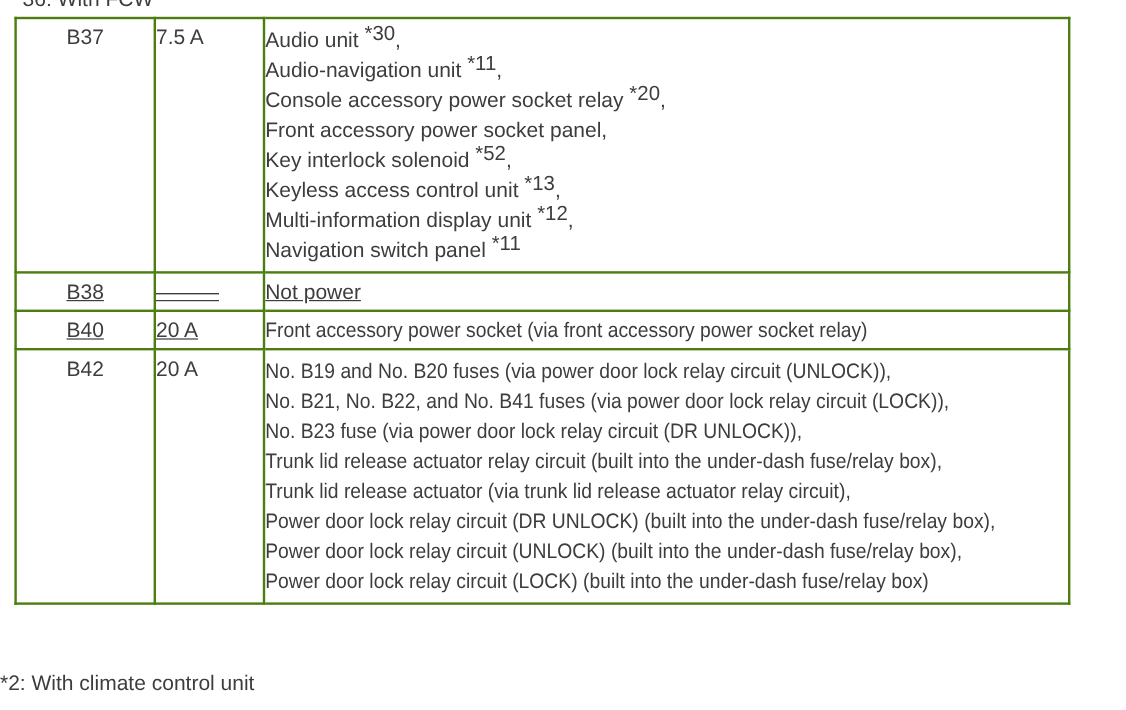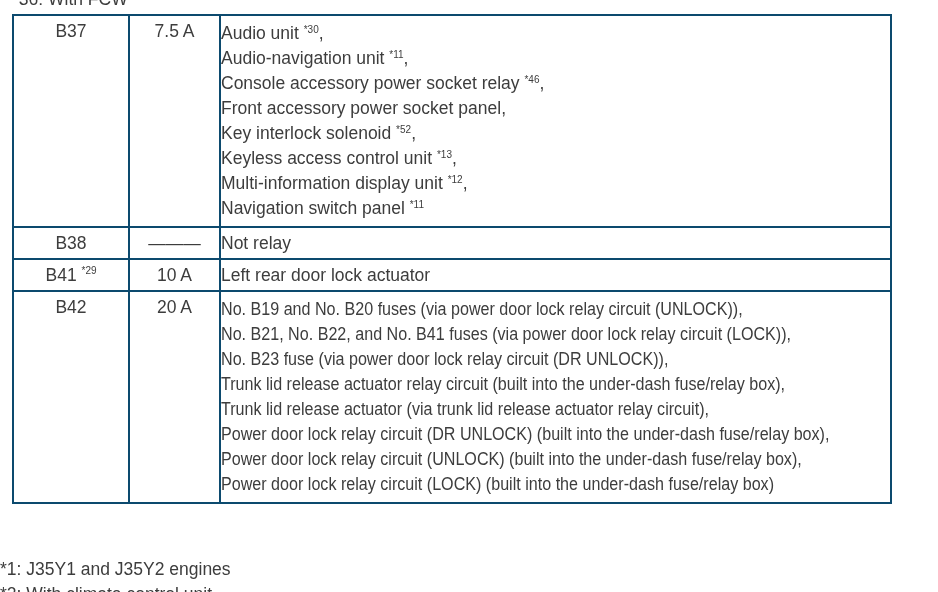--- a/index.html
+++ b/index.html
@@ -26,42 +26,42 @@
   table.fuse-table {
     position: absolute;
     top: 14px;
     left: 12px;
     width: 880px;
     border-collapse: collapse;
     table-layout: fixed;
     font-size: 17.5px;
   }
   table.fuse-table td {
-    border: 2px solid #0c4a6e;
+    border: 2px solid #4d7c0f;
     padding: 0;
     vertical-align: middle;
   }
   td.col-fuse   { width: 114px; text-align: center; }
-  td.col-amps   { width: 89px;  text-align: center; }
+  td.col-amps   { width: 89px;  text-align: left; }
   td.col-desc   { padding-left: 6px; }
-  tr.single td  { height: 30px; }
+  tr.single td  { height: 30px; text-decoration: underline; }
   tr.multi td   { vertical-align: top; padding-top: 5px; padding-bottom: 5px; }
   .desc-line {
     line-height: 25px;
     white-space: nowrap;
     overflow: hidden;
   }
   .desc-line.condensed > span.scale {
     display: inline-block;
     transform: scaleX(0.92);
     transform-origin: 0 50%;
     white-space: nowrap;
   }
   sup {
-    font-size: 10px;
+    font-size: 17px;
     line-height: 0;
     vertical-align: baseline;
     position: relative;
     top: -6.5px;
   }
   .footnotes {
     position: absolute;
     top: 557px;
     left: 0;
     font-size: 17.5px;
@@ -77,55 +77,54 @@
 <div class="clipped-top-line">*36: With FCW</div>
 
 <table class="fuse-table">
   <tbody id="fuse-table-body">
       <tr class="multi">
         <td class="col-fuse">B37</td>
         <td class="col-amps">7.5 A</td>
         <td class="col-desc">
           <div class="desc-line"><span class="scale">Audio unit <sup>*30</sup>,</span></div>
           <div class="desc-line"><span class="scale">Audio-navigation unit <sup>*11</sup>,</span></div>
-          <div class="desc-line"><span class="scale">Console accessory power socket relay <sup>*46</sup>,</span></div>
+          <div class="desc-line"><span class="scale">Console accessory power socket relay <sup>*20</sup>,</span></div>
           <div class="desc-line"><span class="scale">Front accessory power socket panel,</span></div>
           <div class="desc-line"><span class="scale">Key interlock solenoid <sup>*52</sup>,</span></div>
           <div class="desc-line"><span class="scale">Keyless access control unit <sup>*13</sup>,</span></div>
           <div class="desc-line"><span class="scale">Multi-information display unit <sup>*12</sup>,</span></div>
           <div class="desc-line"><span class="scale">Navigation switch panel <sup>*11</sup></span></div>
         </td>
       </tr>
       <tr class="single">
         <td class="col-fuse">B38</td>
         <td class="col-amps">———</td>
         <td class="col-desc">
-          <div class="desc-line"><span class="scale">Not relay</span></div>
+          <div class="desc-line"><span class="scale">Not power</span></div>
         </td>
       </tr>
       <tr class="single">
-        <td class="col-fuse">B41 <sup>*29</sup></td>
-        <td class="col-amps">10 A</td>
+        <td class="col-fuse">B40</td>
+        <td class="col-amps">20 A</td>
         <td class="col-desc">
-          <div class="desc-line"><span class="scale">Left rear door lock actuator</span></div>
+          <div class="desc-line condensed"><span class="scale">Front accessory power socket (via front accessory power socket relay)</span></div>
         </td>
       </tr>
       <tr class="multi">
         <td class="col-fuse">B42</td>
         <td class="col-amps">20 A</td>
         <td class="col-desc">
           <div class="desc-line condensed"><span class="scale">No. B19 and No. B20 fuses (via power door lock relay circuit (UNLOCK)),</span></div>
           <div class="desc-line condensed"><span class="scale">No. B21, No. B22, and No. B41 fuses (via power door lock relay circuit (LOCK)),</span></div>
           <div class="desc-line condensed"><span class="scale">No. B23 fuse (via power door lock relay circuit (DR UNLOCK)),</span></div>
           <div class="desc-line condensed"><span class="scale">Trunk lid release actuator relay circuit (built into the under-dash fuse/relay box),</span></div>
           <div class="desc-line condensed"><span class="scale">Trunk lid release actuator (via trunk lid release actuator relay circuit),</span></div>
           <div class="desc-line condensed"><span class="scale">Power door lock relay circuit (DR UNLOCK) (built into the under-dash fuse/relay box),</span></div>
           <div class="desc-line condensed"><span class="scale">Power door lock relay circuit (UNLOCK) (built into the under-dash fuse/relay box),</span></div>
           <div class="desc-line condensed"><span class="scale">Power door lock relay circuit (LOCK) (built into the under-dash fuse/relay box)</span></div>
         </td>
       </tr>
     </tbody>
 </table>
 
 <div class="footnotes" id="footnotes">
-    <div class="footnote-line">*1: J35Y1 and J35Y2 engines</div>
     <div class="footnote-line">*2: With climate control unit</div>
   </div>
 
 </body></html>

